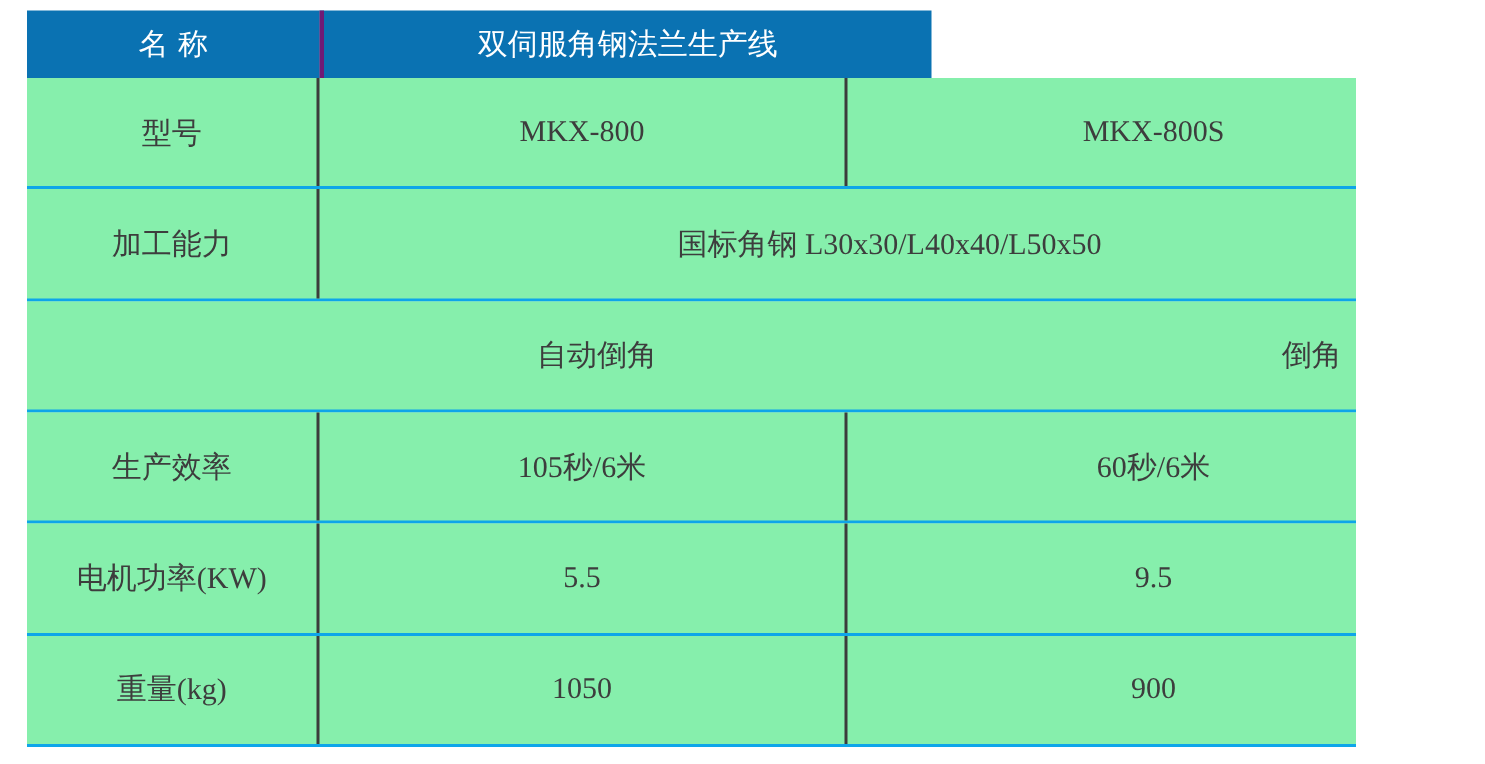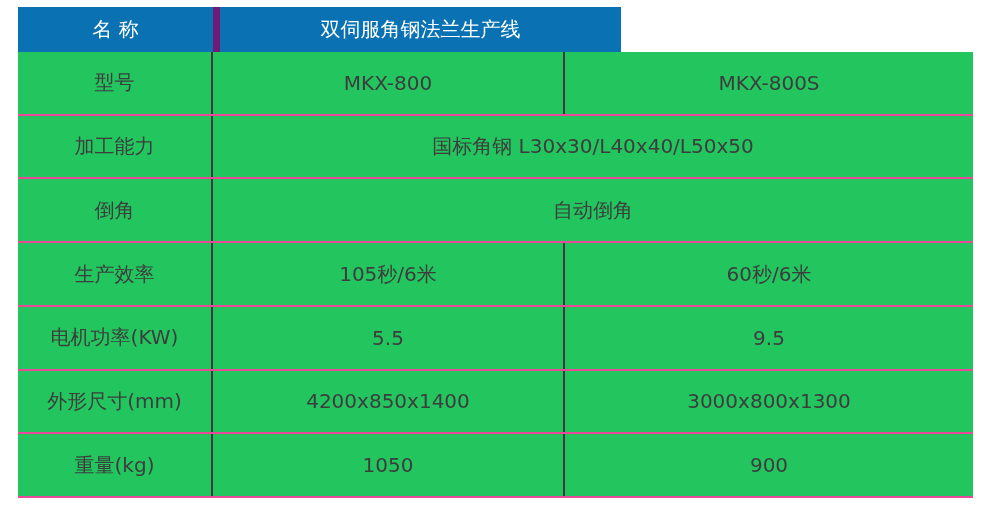--- a/index.html
+++ b/index.html
@@ -1,35 +1,35 @@
 <!DOCTYPE html>
 <html><head>
 <meta charset="utf-8">
 <style>
   * { margin:0; padding:0; box-sizing:border-box; }
   html,body { background:#ffffff; }
   .page {
-    position:relative; width:990px; height:509px; background:#ffffff;
+    position:relative; width:904px; height:509px; background:#ffffff;
     font-family:"DejaVu Sans","Liberation Sans",sans-serif; overflow:hidden;
   }
   .tbl { position:absolute; left:18px; top:7px; width:955px; height:491px; }
 
   
   .thead { display:flex; height:45px; }
   .th {
     background:#0a72b2; color:#ffffff; display:flex; align-items:center;
     justify-content:center; font-size:20px; font-weight:400; white-space:pre;
   }
   .th.c1 { width:195px; }
   .th.c2 { width:352px; border-left:3px solid #ffffff; }
-  .th.c3 { width:408px; border-left:7px solid #701a75; }
+  .th.c3 { width:408px; border-left:3px solid #701a75; }
 
   
   .tbody { display:flex; flex-direction:column; height:446px; }
-  .row { flex:1; display:flex; border-bottom:2px solid #ec4899; background:#22c55e; }
+  .row { flex:1; display:flex; border-bottom:2px solid #0ea5e9; background:#86efac;font-family:Liberation Serif, serif; }
   .cell {
     display:flex; align-items:center; justify-content:center;
     font-size:20px; color:#3d3d3d; white-space:pre;
   }
   .lbl { width:195px; border-right:2px solid #3c3c3c; }
   .v1  { width:352px; border-right:2px solid #3c3c3c; }
   .v2  { flex:1; }
   .vm  { flex:1; }
 </style>
 </head>
@@ -52,41 +52,36 @@
       </div>
 
       <div class="row">
         <div class="cell lbl">加工能力</div>
         <div class="cell vm">国标角钢 L30x30/L40x40/L50x50</div>
       </div>
 
 
 
       <div class="row">
+        <div class="cell vm">自动倒角</div>
         <div class="cell lbl">倒角</div>
-        <div class="cell vm">自动倒角</div>
       </div>
 
       <div class="row">
         <div class="cell lbl">生产效率</div>
         <div class="cell v1">105秒/6米</div>
         <div class="cell v2">60秒/6米</div>
       </div>
 
       <div class="row">
         <div class="cell lbl">电机功率(KW)</div>
         <div class="cell v1">5.5</div>
         <div class="cell v2">9.5</div>
       </div>
 
-      <div class="row">
-        <div class="cell lbl">外形尺寸(mm)</div>
-        <div class="cell v1">4200x850x1400</div>
-        <div class="cell v2">3000x800x1300</div>
-      </div>
 
       <div class="row">
         <div class="cell lbl">重量(kg)</div>
         <div class="cell v1">1050</div>
         <div class="cell v2">900</div>
       </div>
 
     </div>
   </div>
 </div>

